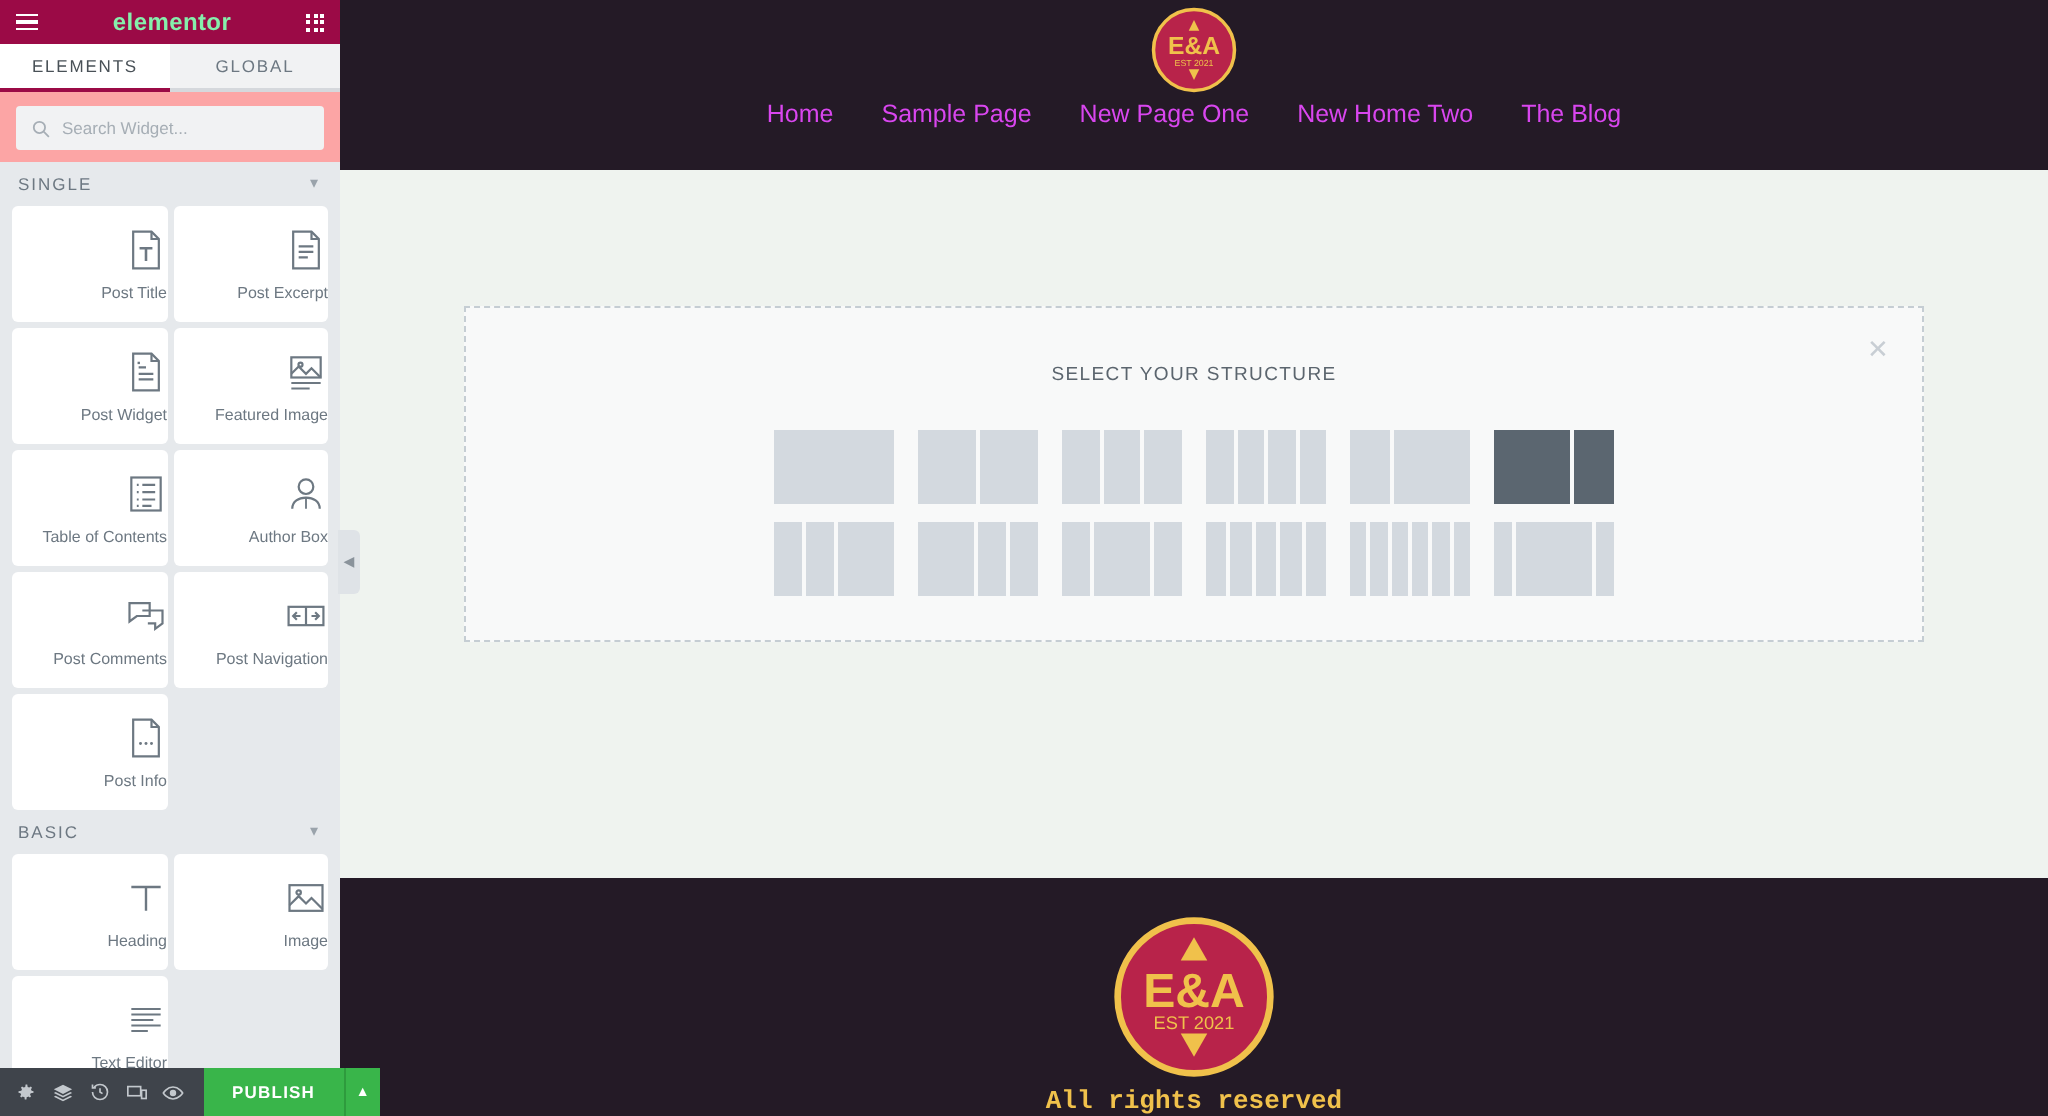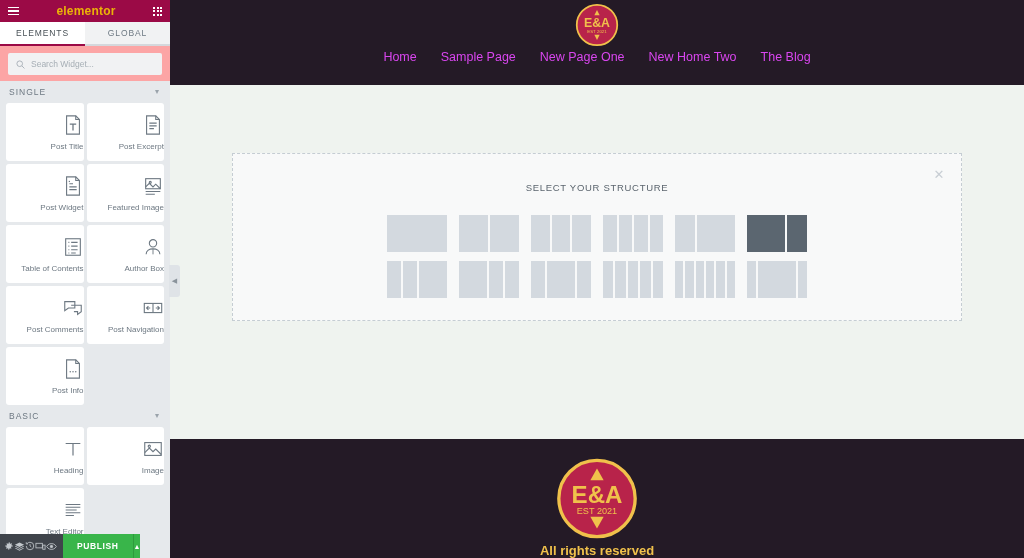--- a/index.html
+++ b/index.html
@@ -20,21 +20,21 @@
     flex: 0 0 170px;
   }
   .panel-header {
     height: 22px; background: #9b0a46;
     display: flex; align-items: center; justify-content: space-between;
     padding: 0 8px; flex: 0 0 22px;
   }
   .hamburger { display: flex; flex-direction: column; gap: 2px; cursor: pointer; }
   .hamburger i { display: block; width: 11px; height: 1.5px; background: #fff; }
   .brand {
-    color: #eab308; font-size: 12px; font-weight: bold; letter-spacing: .2px;
+    color: #86efac; font-size: 12px; font-weight: bold; letter-spacing: .2px;
     flex: 1; text-align: center;
   }
   .grid-dots { display: grid; grid-template-columns: repeat(3,2px); gap: 1.5px; cursor: pointer; }
   .grid-dots i { width: 2px; height: 2px; background: #fff; display: block; }
 
   .tabs { display: flex; height: 24px; background: #fff; flex: 0 0 24px; }
   .tab {
     flex: 1; display: flex; align-items: center; justify-content: center;
     font-size: 8.5px; letter-spacing: .9px; color: #6d7882;
     background: #f1f2f3; border-bottom: 2px solid #d5d8dc; cursor: pointer;
@@ -76,21 +76,21 @@
   .collapse-tab {
     position: absolute; left: 169px; top: 265px;
     width: 11px; height: 32px; background: #dfe3e7;
     border-radius: 0 3px 3px 0;
     display: flex; align-items: center; justify-content: center;
     color: #8a939b; font-size: 7px; cursor: pointer; z-index: 8;
   }
 
   
   .bottombar {
-    position: absolute; left: 0; bottom: 0; width: 134px; height: 24px;
+    position: absolute; left: 0; bottom: 0; width: 190px; height: 24px;
     background: #3f444b; display: flex; align-items: center;
     padding-left: 4px; gap: 0px; z-index: 10;
   }
   .bbicon {
     width: 20px; height: 24px; display: flex; align-items: center; justify-content: center;
     color: #c3c8cd; cursor: pointer;
   }
   .publish {
     margin-left: 6px; height: 24px; background: #39b54a; color: #fff;
     font-size: 8.5px; font-weight: bold; letter-spacing: .6px;
@@ -138,21 +138,21 @@
     width: 16px; height: 16px; display: flex; align-items: center; justify-content: center;
     color: #c8ced4; font-size: 13px; cursor: pointer; font-family: "Liberation Sans", sans-serif;
   }
 
   .site-footer {
     background: #241a26; height: 119px; width: 100%;
     display: flex; flex-direction: column; align-items: center; padding-top: 18px;
   }
   .logo-lg { width: 90px; height: 90px; }
   .footer-text {
-    color: #f0c14b; font-size: 13px; font-weight: bold; margin-top: 3px;
+    color: #f0c14b; font-size: 13px; font-weight: bold; margin-top: 3px; font-family: Liberation Mono, monospace;
   }
 </style>
 </head>
 <body>
 
 <div class="app">
 
   <div class="panel">
 
     <div class="panel-header">

